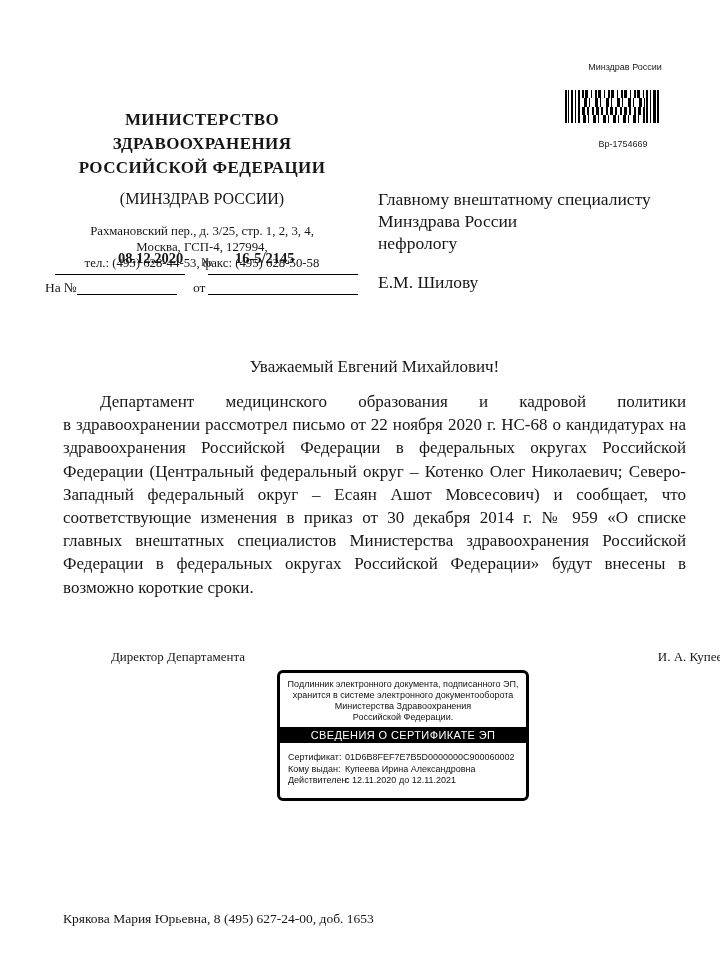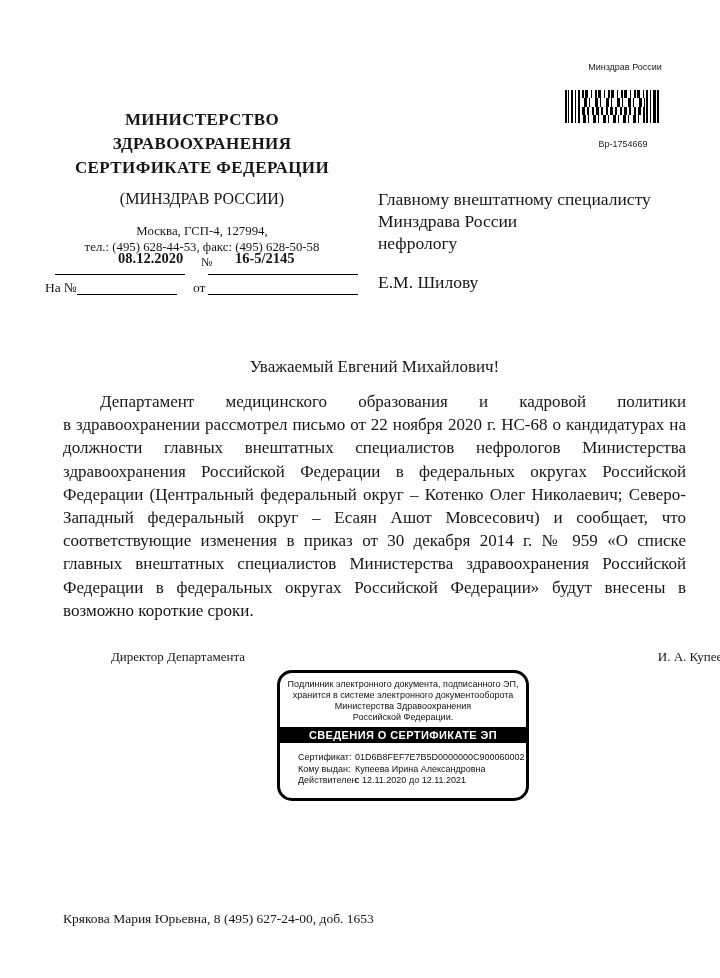--- a/index.html
+++ b/index.html
@@ -56,26 +56,26 @@
   .body-text { left:63px; top:390px; width:623px; font-size:17px; }
   .body-text .ln { line-height:23.2px; white-space:normal; }
   .jline { text-align:justify; text-align-last:justify; }
   .firstline { text-indent:37px; }
 
   
   .sign-row { left:63px; top:649px; width:623px; display:flex;
     justify-content:space-between; font-size:13px;margin-left:48px; }
 
   
-  .stamp { left:277px; top:670px; width:246px; border:3px solid #000; border-radius:15px;
+  .stamp { left:277px; top:670px; width:246px; border:3px solid #000; border-radius:6px;
     overflow:hidden; background:#fff; font-family:"Liberation Sans", sans-serif; }
   .stamp-head { padding:6px 6px 4px; text-align:center; font-size:9px; line-height:11px; color:#111; }
-  .stamp-bar { background:#000; color:#fff; text-align:center; font-weight:bold;
+  .stamp-bar { background:#000; color:#fff; text-align:center; font-weight:normal;
     font-size:11px; line-height:16px; letter-spacing:0.4px; }
-  .stamp-fields { padding:9px 6px 11px 18px; font-size:9px; line-height:11.5px; color:#111; }
+  .stamp-fields { padding:9px 6px 11px 8px; font-size:9px; line-height:11.5px; color:#111; }
   .frow { display:flex; }
   .flabel { width:57px; flex:none; }
 
   
   .footer { left:63px; top:911px; font-size:13.5px; }
 </style>
 </head>
 <body>
 
 <div class="abs reg-label">Минздрав России</div>
@@ -87,23 +87,24 @@
       <div class="bc-r3"></div>
       <div class="bc-r4"></div>
   </div>
   <div class="bc-right"></div>
 </div>
 <div class="abs reg-caption">Вр-1754669</div>
 
 <div class="abs letterhead">
   <div class="lh-title">МИНИСТЕРСТВО</div>
   <div class="lh-title">ЗДРАВООХРАНЕНИЯ</div>
-  <div class="lh-title">СЕРТИФИКАТЕ ФЕДЕРАЦИИ</div>
+  <div class="lh-title">РОССИЙСКОЙ ФЕДЕРАЦИИ</div>
   <div class="lh-sub">(МИНЗДРАВ РОССИИ)</div>
   <div class="lh-addr">
+    <div>Рахмановский пер., д. 3/25, стр. 1, 2, 3, 4,</div>
     <div>Москва, ГСП-4, 127994,</div>
     <div>тел.: (495) 628-44-53, факс: (495) 628-50-58</div>
   </div>
 </div>
 
 <div class="abs doc-date">08.12.2020</div>
 <div class="abs doc-nosign">№</div>
 <div class="abs doc-number">16-5/2145</div>
 <div class="abs rule rule-a"></div>
 <div class="abs rule rule-b"></div>
@@ -117,21 +118,20 @@
   <div>Минздрава России</div>
   <div>нефрологу</div>
   <div class="addr-name">Е.М. Шилову</div>
 </div>
 
 <div class="abs salutation">Уважаемый Евгений Михайлович!</div>
 
 <div class="abs body-text">
   <div class="ln jline firstline">Департамент медицинского образования и кадровой политики</div>
   <div class="ln jline">в здравоохранении рассмотрел письмо от 22 ноября 2020 г. НС-68 о кандидатурах на</div>
-  <div class="ln jline">должности главных внештатных специалистов нефрологов Министерства</div>
   <div class="ln jline">здравоохранения Российской Федерации в федеральных округах Российской</div>
   <div class="ln jline">Федерации (Центральный федеральный округ – Котенко Олег Николаевич; Северо-</div>
   <div class="ln jline">Западный федеральный округ – Есаян Ашот Мовсесович) и сообщает, что</div>
   <div class="ln jline">соответствующие изменения в приказ от 30 декабря 2014 г. № 959 «О списке</div>
   <div class="ln jline">главных внештатных специалистов Министерства здравоохранения Российской</div>
   <div class="ln jline">Федерации в федеральных округах Российской Федерации» будут внесены в</div>
   <div class="ln">возможно короткие сроки.</div>
 </div>
 
 <div class="abs sign-row">

